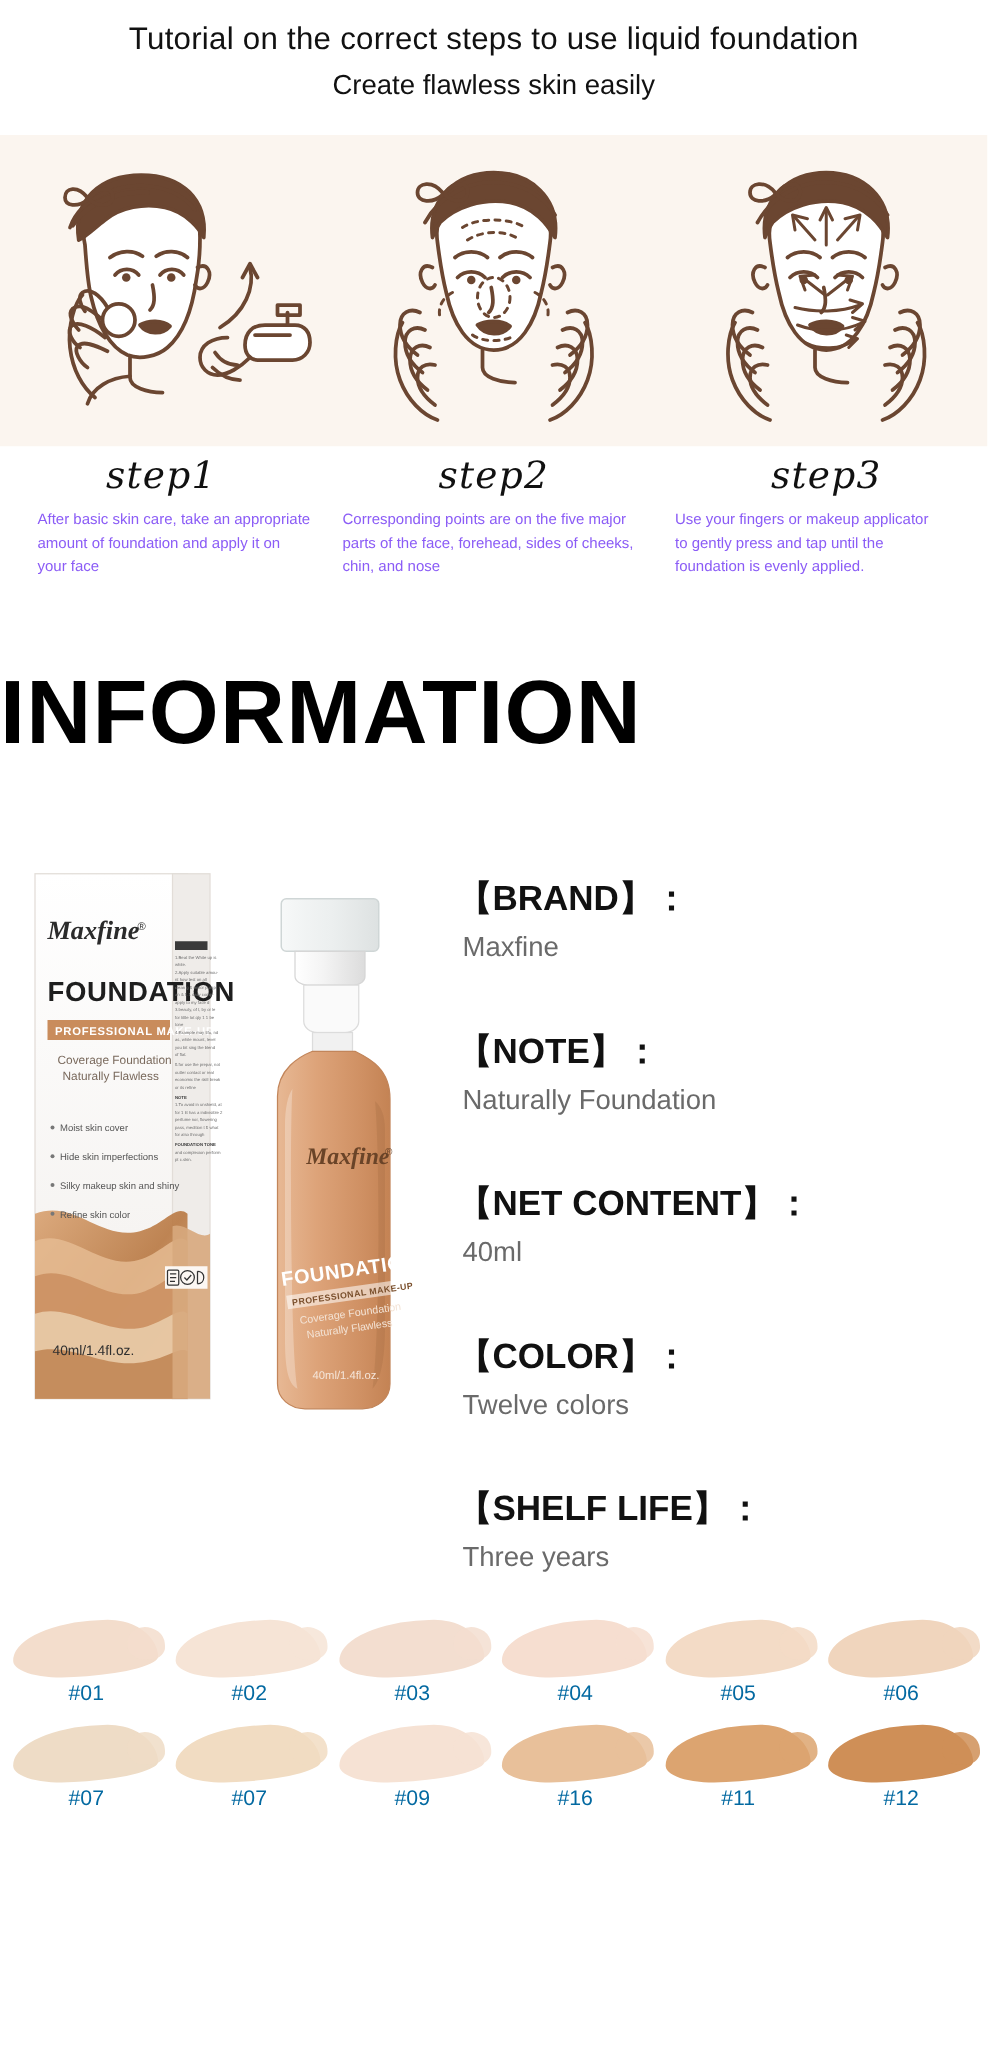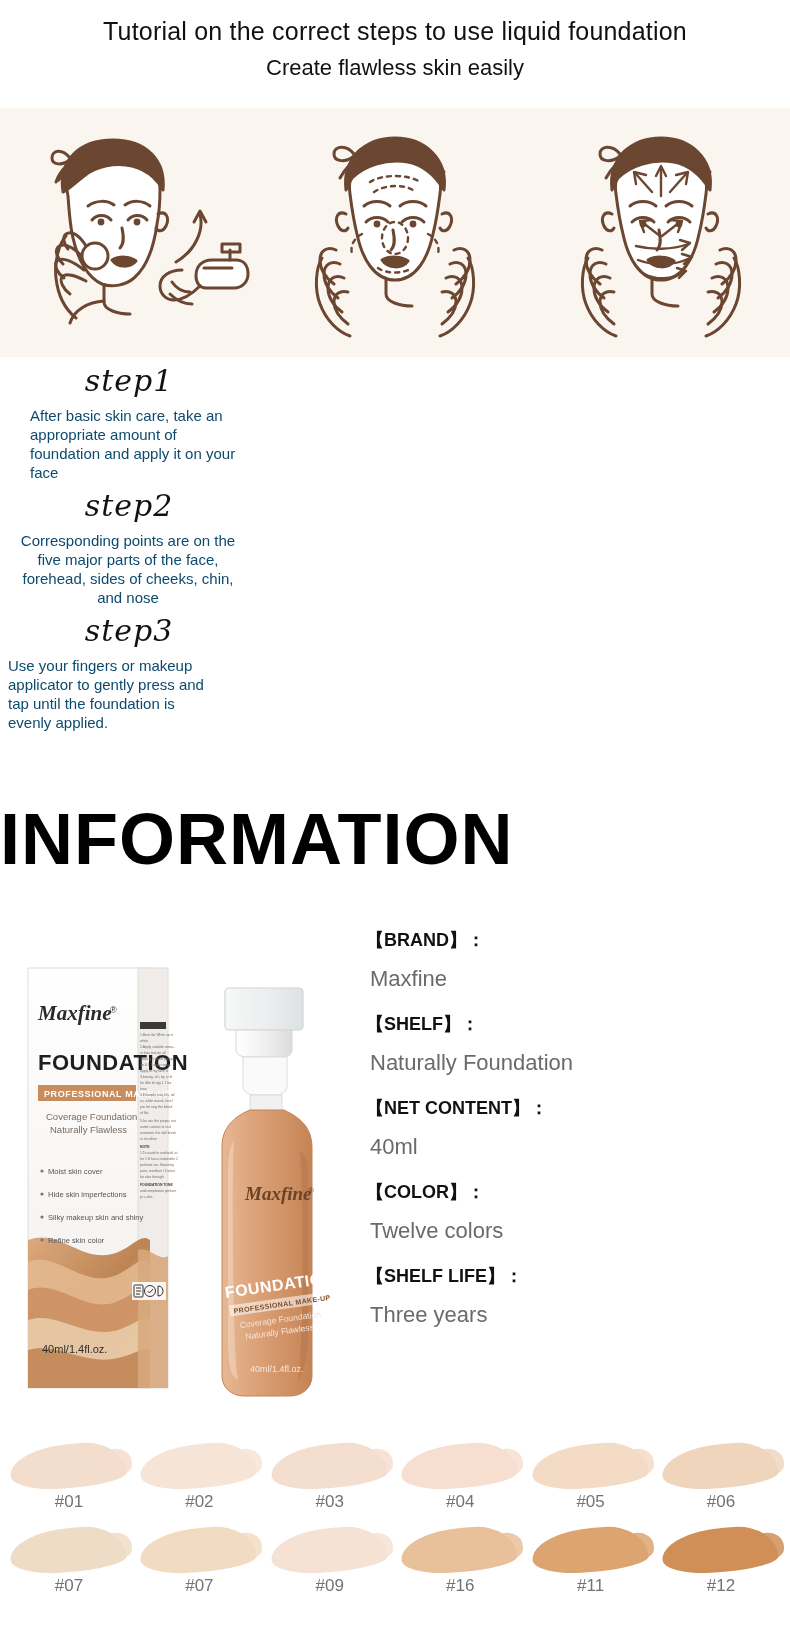--- a/index.html
+++ b/index.html
@@ -50,43 +50,42 @@
   }
   .step-illus {
     width: 258px;
     height: 235px;
     position: relative;
   }
   .steps-labels {
     display: flex;
     justify-content: space-between;
     padding: 0 0 0 0;
-    flex-direction: column;
   }
   .step-col {
     width: 258px;
     box-sizing: border-box;
   }
   .step-title {
     font-family: "DejaVu Serif", serif;
     font-style: italic;
     font-size: 30px;
     text-align: center;
     margin: 6px 0 8px 0;
     color: #111;
     letter-spacing: 1px;
   }
   .step-desc {
-    font-size: 15px;
+    font-size: 12px;
     line-height: 19px;
-    color: #0c4a6e;
+    color: #8b5cf6;
     padding: 0 14px;
   }
   .step-col.c1 .step-desc { padding-left: 30px; padding-right: 8px; }
-  .step-col.c2 .step-desc { padding-left: 8px; padding-right: 10px; text-align: center; }
+  .step-col.c2 .step-desc { padding-left: 8px; padding-right: 10px; }
   .step-col.c3 .step-desc { padding-left: 8px; padding-right: 38px; }
 
   
   .info-title {
     text-align: left;
     font-size: 72px;
     font-weight: bold;
     letter-spacing: 1px;
     margin: 66px 0 10px 0;
     color: #000;
@@ -105,25 +104,26 @@
     position: relative;
     flex: none;
   }
   .spec-list {
     flex: 1;
     padding-top: 12px;
     padding-left: 6px;
   }
   .spec-item { margin-bottom: 10px; }
   .spec-label {
-    font-size: 18px;
+    font-size: 28px;
     font-weight: bold;
     color: #111;
     letter-spacing: 0px;
     line-height: 36px;
+    margin-top: 48px;
   }
   .spec-value {
     font-size: 22px;
     color: #6a6a6a;
     line-height: 34px;
     margin-top: 4px;
     padding-left: 4px;
   }
 
   
@@ -159,21 +159,21 @@
     content: "";
     position: absolute;
     right: -6px; top: 8px;
     width: 30px; height: 26px;
     border-radius: 50% 60% 40% 50%;
     background: inherit;
     opacity: .85;
   }
   .shade-name {
     font-size: 17px;
-    color: #737373;
+    color: #0369a1;
     margin-top: -4px;
     position: relative;
     z-index: 2;
   }
 
   
   svg { display: block; }
 </style>
 </head>
 <body>
@@ -505,21 +505,21 @@
         </g>
       </svg>
     </div>
 
     <div class="spec-list">
       <div class="spec-item">
         <div class="spec-label">【BRAND】：</div>
         <div class="spec-value">Maxfine</div>
       </div>
       <div class="spec-item">
-        <div class="spec-label">【SHELF】：</div>
+        <div class="spec-label">【NOTE】：</div>
         <div class="spec-value">Naturally Foundation</div>
       </div>
       <div class="spec-item">
         <div class="spec-label">【NET CONTENT】：</div>
         <div class="spec-value">40ml</div>
       </div>
       <div class="spec-item">
         <div class="spec-label">【COLOR】：</div>
         <div class="spec-value">Twelve colors</div>
       </div>

